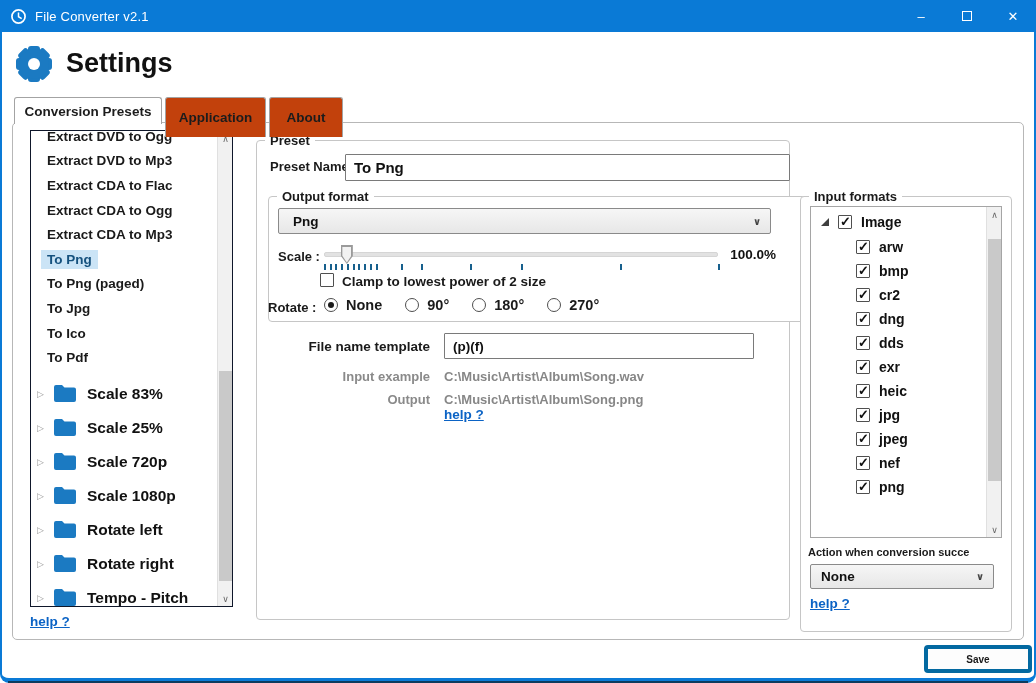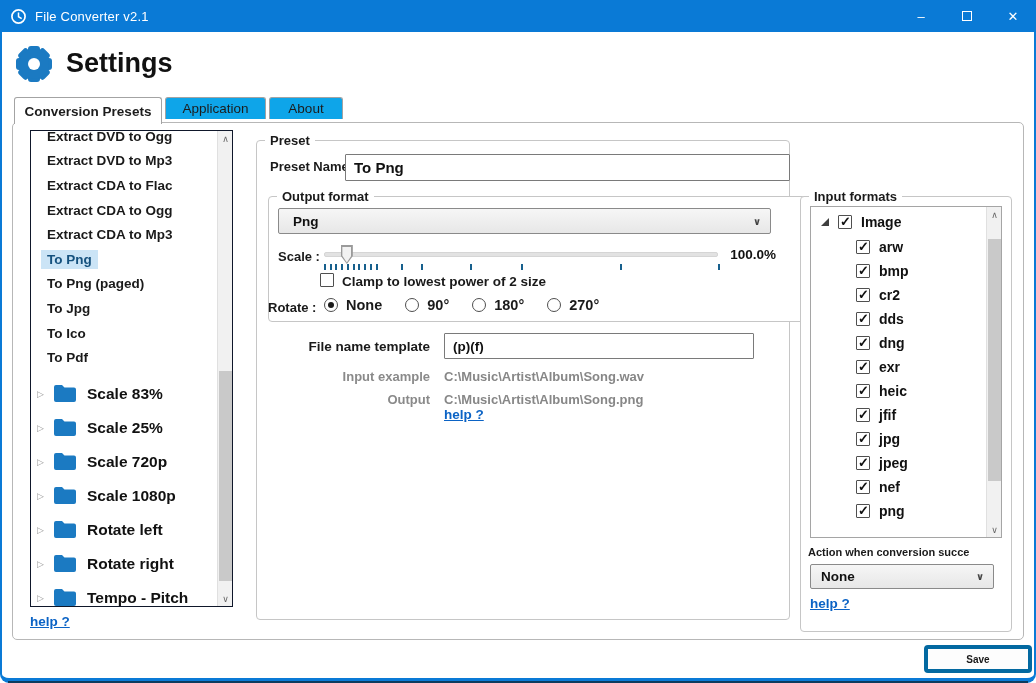--- a/index.html
+++ b/index.html
@@ -19,21 +19,21 @@
   
   .gear { position:absolute; left:13px; top:43px; width:42px; height:42px; }
   .gear .bar { position:absolute; left:3px; top:15px; width:36px; height:12px; background:#1b7ac2; border-radius:3px; }
   .gear .b2 { transform:rotate(45deg); } .gear .b3 { transform:rotate(90deg); } .gear .b4 { transform:rotate(135deg); }
   .gear .core { position:absolute; left:6px; top:6px; width:30px; height:30px; border-radius:50%; background:#1b7ac2; }
   .gear .hole { position:absolute; left:15px; top:15px; width:12px; height:12px; border-radius:50%; background:#fff; }
   .settings-title { position:absolute; left:66px; top:48px; font-size:27px; font-weight:800; color:#111; }
 
   
   .tabs { position:absolute; left:14px; top:97px; display:flex; gap:3px; z-index:5; }
-  .tab { height:22px; display:flex; align-items:center; justify-content:center; font-size:13.5px; border:1px solid #a3a3a3; border-bottom:none; border-radius:3px 3px 0 0; background:#0ea5e9; color:#1c1c1c; font-weight:400; cursor:default; }
+  .tab { height:40px; display:flex; align-items:center; justify-content:center; font-size:13.5px; border:1px solid #a3a3a3; border-bottom:none; border-radius:3px 3px 0 0; background:#c2410c; color:#1c1c1c; font-weight:700; cursor:default; }
   .tab.active { background:#fff; font-weight:700; height:27px; position:relative; z-index:6; }
   .tab-presets { width:148px; } .tab-app { width:101px; } .tab-about { width:74px; }
 
   
   .page { position:absolute; left:12px; top:122px; width:1012px; height:518px; border:1px solid #b7b7b7; border-radius:5px; background:#fff; }
 
   
   .group { position:absolute; border:1px solid #c6c6c6; border-radius:4px; background:#fff; }
   .glabel { position:absolute; top:-8px; left:8px; background:#fff; padding:0 5px; font-size:13px; font-weight:700; color:#1a1a1a; white-space:nowrap; }
 
@@ -332,37 +332,33 @@
         <div class="tree-row child">
           <span class="cb checked"></span>
           <span class="tlabel">bmp</span>
         </div>
         <div class="tree-row child">
           <span class="cb checked"></span>
           <span class="tlabel">cr2</span>
         </div>
         <div class="tree-row child">
           <span class="cb checked"></span>
+          <span class="tlabel">dng</span>
+        </div>
+        <div class="tree-row child">
+          <span class="cb checked"></span>
           <span class="tlabel">dds</span>
         </div>
         <div class="tree-row child">
           <span class="cb checked"></span>
-          <span class="tlabel">dng</span>
-        </div>
-        <div class="tree-row child">
-          <span class="cb checked"></span>
           <span class="tlabel">exr</span>
         </div>
         <div class="tree-row child">
           <span class="cb checked"></span>
           <span class="tlabel">heic</span>
-        </div>
-        <div class="tree-row child">
-          <span class="cb checked"></span>
-          <span class="tlabel">jfif</span>
         </div>
         <div class="tree-row child">
           <span class="cb checked"></span>
           <span class="tlabel">jpg</span>
         </div>
         <div class="tree-row child">
           <span class="cb checked"></span>
           <span class="tlabel">jpeg</span>
         </div>
         <div class="tree-row child">

